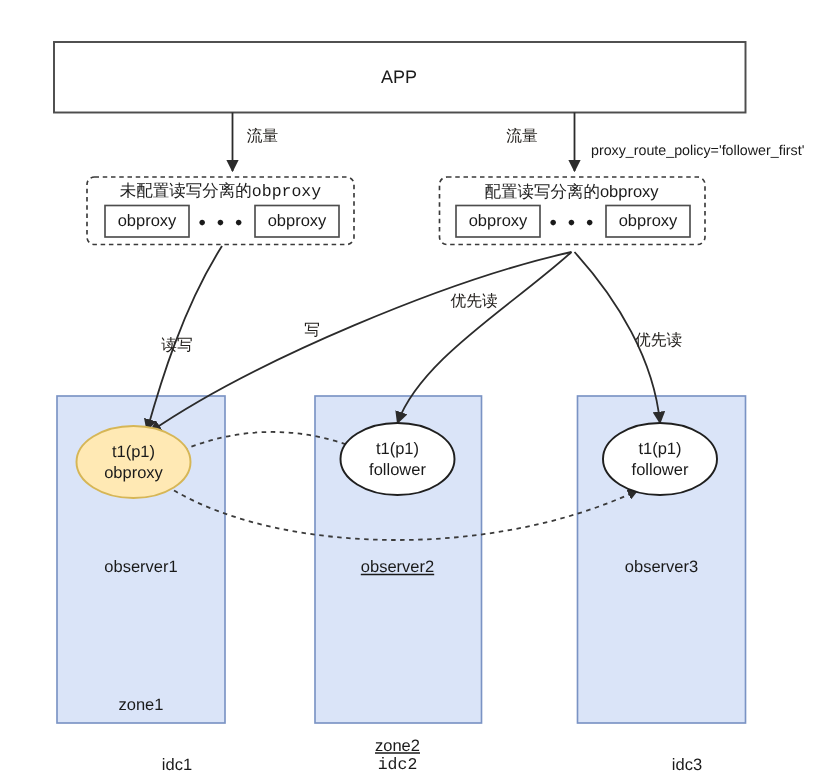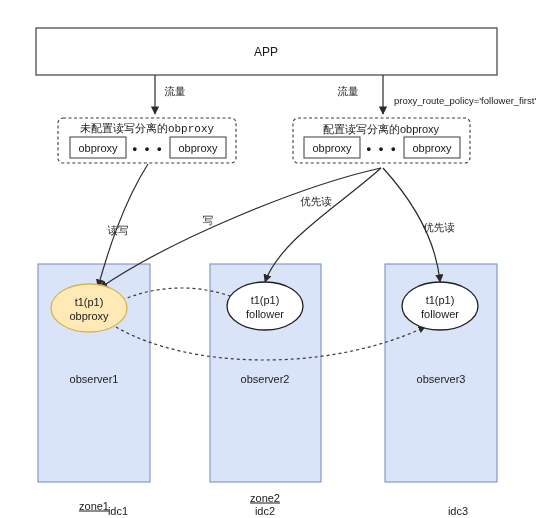--- a/index.html
+++ b/index.html
@@ -102,23 +102,23 @@
 <div class="boxtext" style="left:89px;top:302px;">t1(p1)</div>
 <div class="boxtext" style="left:89px;top:316px;">obproxy</div>
 
 <div class="boxtext" style="left:265px;top:300px;">t1(p1)</div>
 <div class="boxtext" style="left:265px;top:314px;">follower</div>
 
 <div class="boxtext" style="left:440px;top:300px;">t1(p1)</div>
 <div class="boxtext" style="left:440px;top:314px;">follower</div>
 
 <div class="boxtext" style="left:94px;top:379px;">observer1</div>
-<div class="boxtext" style="left:265px;top:379px;">observer2</div>
+<div class="boxtext" style="left:265px;top:379px;text-decoration:underline;">observer2</div>
 <div class="boxtext" style="left:441px;top:379px;">observer3</div>
 
-<div class="boxtext" style="left:94px;top:506px;text-decoration:underline;">zone1</div>
+<div class="boxtext" style="left:94px;top:471px;">zone1</div>
 <div class="boxtext" style="left:94px;top:511px;padding-left:48px;">idc1</div>
 
 <div class="boxtext" style="left:265px;top:498px;text-decoration:underline;">zone2</div>
-<div class="boxtext" style="left:265px;top:511px;">idc2</div>
+<div class="boxtext" style="left:265px;top:511px;font-family:Liberation Mono, monospace;">idc2</div>
 
 <div class="boxtext" style="left:418px;top:498px;margin-top:40px;">zone3</div>
 <div class="boxtext" style="left:458px;top:511px;">idc3</div>
 
 </body></html>

